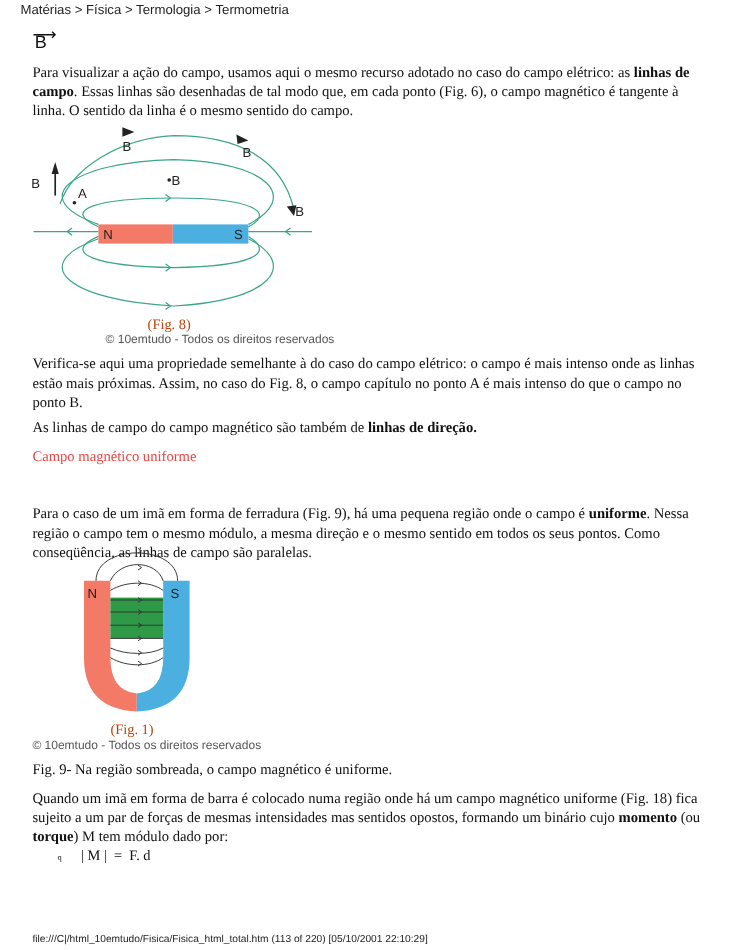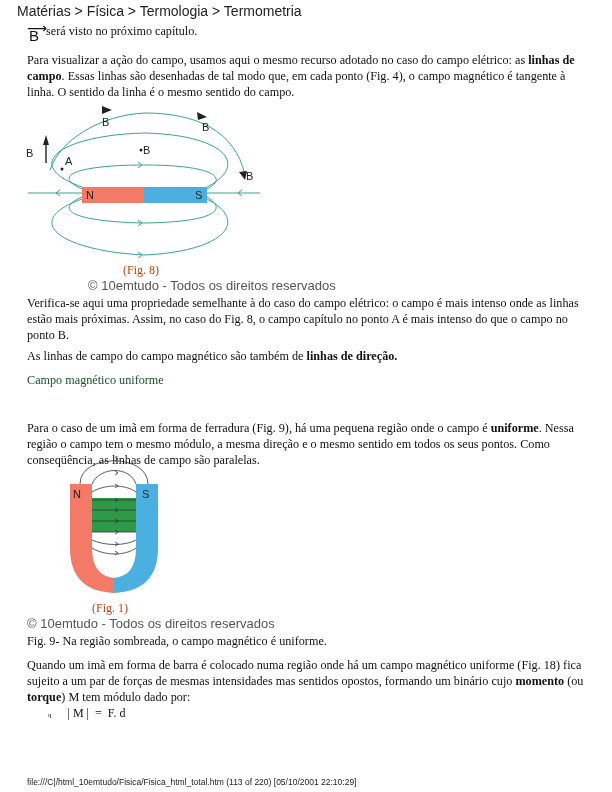--- a/index.html
+++ b/index.html
@@ -1,40 +1,40 @@
 <!DOCTYPE html>
 <html><head>
 <meta charset="utf-8">
 <style>
   html, body { margin:0; padding:0; background:#fff; }
   body { width:612px; height:792px; position:relative; overflow:hidden; font-family:"Liberation Serif", serif; color:#111; }
-  .crumb { position:absolute; left:17px; top:3px; font-family:"Liberation Sans", sans-serif; font-size:14px; color:#222; }
+  .crumb { position:absolute; left:17px; top:3px; font-family:"Liberation Sans", sans-serif; font-size:11px; color:#222; }
   .p { position:absolute; left:27px; font-size:12.2px; line-height:16px; width:565px; }
   .vec { display:inline-block; position:relative; font-family:"Liberation Sans", sans-serif; font-size:15px; width:16px; height:20px; vertical-align:-7px; }
   .vec .arr { position:absolute; left:0; top:-2px; font-size:14px; }
   .vec .letter { position:absolute; left:2px; top:6px; }
-  .link { color:#14532d; }
+  .link { color:#ef4444; }
   .fig { position:absolute; }
   .caption { position:absolute; font-family:Liberation Serif, serif; font-size:12px; color:#c2410c; }
-  .copy { position:absolute; font-family:"Liberation Sans", sans-serif; font-size:13px; color:#555; }
+  .copy { position:absolute; font-family:"Liberation Sans", sans-serif; font-size:10px; color:#555; }
   .footer { position:absolute; left:17px; top:777px; font-family:"Liberation Sans", sans-serif; font-size:8.5px; color:#222;margin-left:10px; }
   .formula { position:absolute; left:48px; top:706px; font-size:12px; }
   .formula .bullet { font-size:7px; margin-right:16px; }
 </style>
 </head>
 <body>
 
 <div class="crumb">Matérias &gt; Física &gt; Termologia &gt; Termometria</div>
 
 <div class="p" style="top:22px;">
-  <span class="vec"><span class="arr">⟶</span><span class="letter">B</span></span><span> será visto no próximo capítulo.</span>
+  <span class="vec"><span class="arr">⟶</span><span class="letter">B</span></span>
 </div>
 
 <div class="p" style="top:52px;">
-  <span>Para visualizar a ação do campo, usamos aqui o mesmo recurso adotado no caso do campo elétrico: as </span><b>linhas de campo</b><span>. Essas linhas são desenhadas de tal modo que, em cada ponto (Fig. 4), o campo magnético é tangente à linha. O sentido da linha é o mesmo sentido do campo.</span>
+  <span>Para visualizar a ação do campo, usamos aqui o mesmo recurso adotado no caso do campo elétrico: as </span><b>linhas de campo</b><span>. Essas linhas são desenhadas de tal modo que, em cada ponto (Fig. 6), o campo magnético é tangente à linha. O sentido da linha é o mesmo sentido do campo.</span>
 </div>
 
 <svg class="fig" style="left:20px;top:105px;" width="260" height="180" viewBox="0 0 260 180">
   <g fill="none" stroke="#3aa58a" stroke-width="1">
     <line x1="8" y1="88" x2="62" y2="88"></line>
     <line x1="187" y1="88" x2="240" y2="88"></line>
     <path d="M62 82 C 0 60, 40 30, 125 28 C 205 30, 230 60, 187 82"></path>
     <path d="M62 94 C 0 116, 40 146, 125 150 C 205 146, 230 116, 187 94"></path>
     <path d="M62 84 C 30 70, 60 60, 125 60 C 190 60, 210 72, 187 84"></path>
     <path d="M62 92 C 30 106, 60 117, 125 118 C 190 117, 210 106, 187 92"></path>

